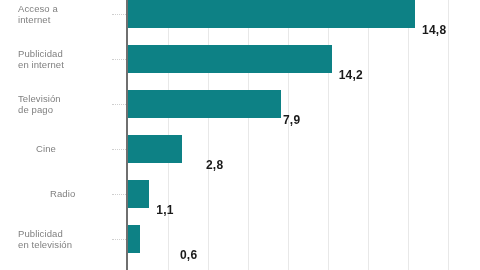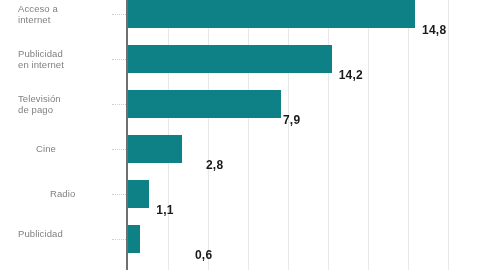--- a/index.html
+++ b/index.html
@@ -146,21 +146,22 @@
         <div class="row-label" style="left: 18px; width: 90px; top: 188.25px; margin-left: 32px;">
           <span>Radio</span>
         </div>
         <div class="leader" style="left: 112px; width: 14px; top: 194px;"></div>
         <div class="bar" style="left: 128px; top: 180px; width: 21.34px; background: rgb(13, 129, 133);"></div>
         <div class="bar-value" style="left: 156.34px; top: 187px; text-align: right;">1,1</div>
       </div>
       <div class="row" style="top: 0px;">
         <div class="row-label" style="left: 18px; width: 90px; top: 227.5px;">
           <span>Publicidad</span>
+          <span>en televisión</span>
         </div>
         <div class="leader" style="left: 112px; width: 14px; top: 239px;"></div>
         <div class="bar" style="left: 128px; top: 225px; width: 11.64px; background: rgb(13, 129, 133);"></div>
-        <div class="bar-value" style="left: 155px; top: 232px; padding-left: 40px;">0,6</div>
+        <div class="bar-value" style="left: 140px; top: 232px; padding-left: 40px;">0,6</div>
       </div>
       <div class="row" style="top: 0px;"></div>
     </div>
 
 </div>
 
 </body></html>

